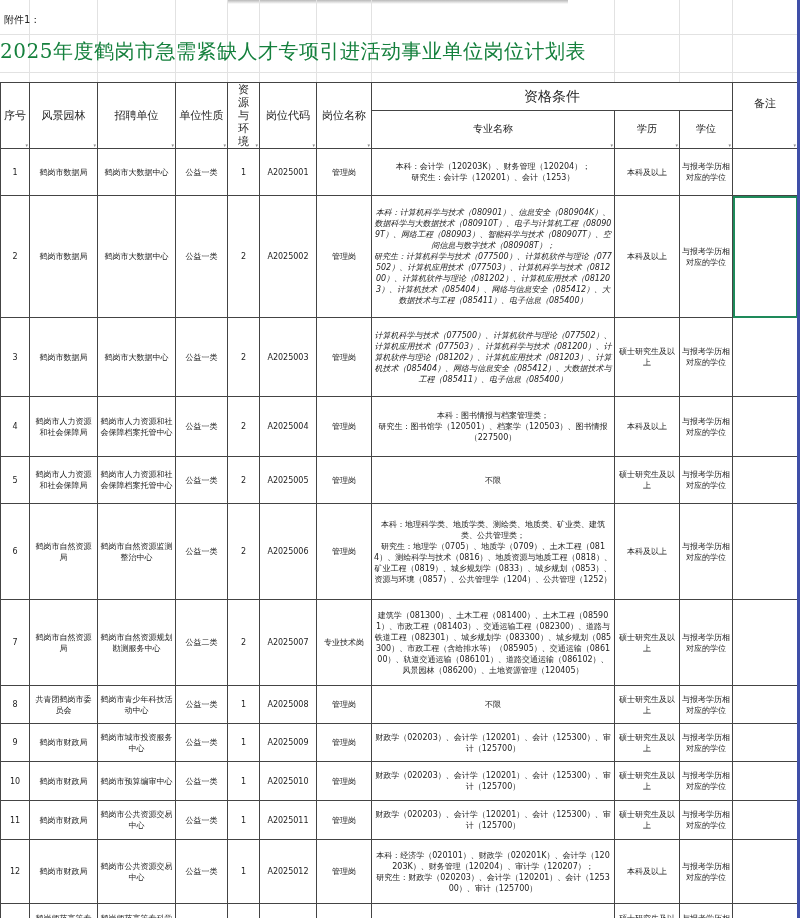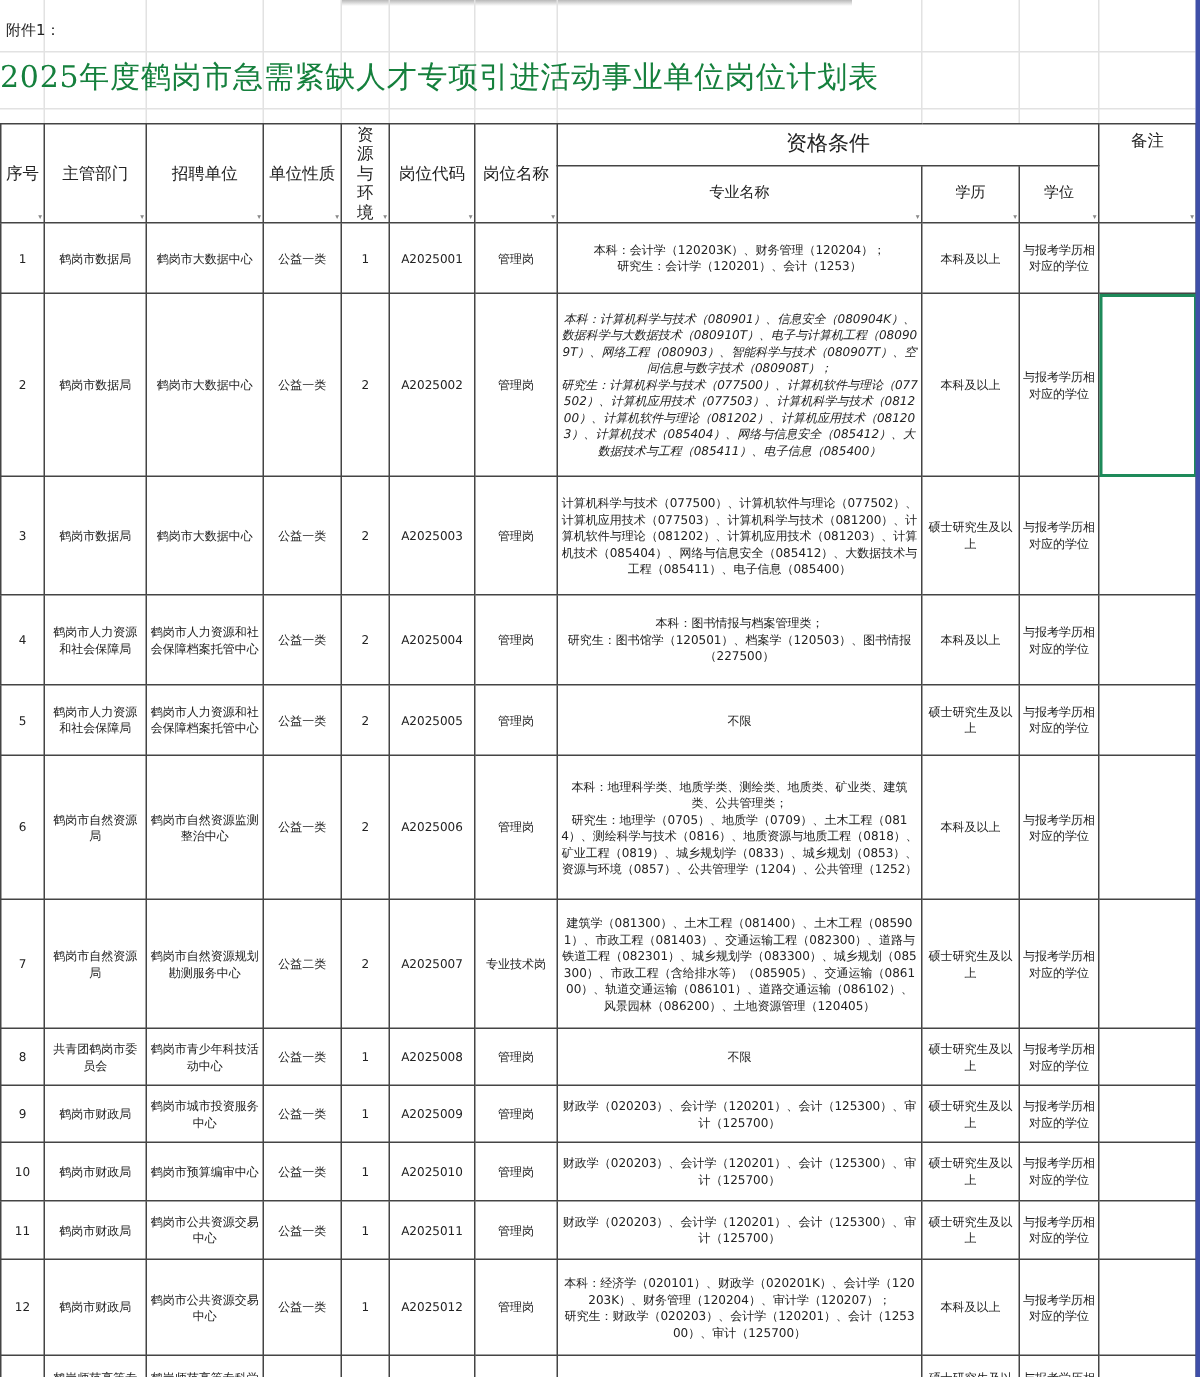--- a/index.html
+++ b/index.html
@@ -57,28 +57,28 @@
         <col style="width:57px">
         <col style="width:55px">
         <col style="width:243px">
       <col style="width:65px">
         <col style="width:53px">
         <col style="width:65px">
     </colgroup>
     <thead>
       <tr style="height:22px">
         <th rowspan="2"><span>序号</span><span class="dd">▾</span></th>
-        <th rowspan="2"><span>主管部门</span><span class="dd">▾</span></th>
+        <th rowspan="2"><span>风景园林</span><span class="dd">▾</span></th>
         <th rowspan="2"><span>招聘单位</span><span class="dd">▾</span></th>
         <th rowspan="2"><span>单位性质</span><span class="dd">▾</span></th>
         <th rowspan="2" style="padding:0 6px;line-height:13px"><span>资源与环境</span><span class="dd">▾</span></th>
         <th rowspan="2"><span>岗位代码</span><span class="dd">▾</span></th>
         <th rowspan="2"><span>岗位名称</span><span class="dd">▾</span></th>
         <th colspan="3" style="font-size:14px">资格条件</th>
-        <th rowspan="2" style="vertical-align:top;padding-top:4px"><span>备注</span><span class="dd">▾</span></th>
+        <th rowspan="2" style="vertical-align:top;padding-top:14px"><span>备注</span><span class="dd">▾</span></th>
       </tr>
       <tr style="height:30px">
         <th style="font-size:10px"><span>专业名称</span><span class="dd">▾</span></th>
         <th style="font-size:10px"><span>学历</span><span class="dd">▾</span></th>
         <th style="font-size:10px"><span>学位</span><span class="dd">▾</span></th>
       </tr>
     </thead>
     <tbody>
       <tr style="height:47px">
         <td>1</td>
@@ -109,21 +109,21 @@
         <td class="sel"></td>
       </tr>
       <tr style="height:79px">
         <td>3</td>
         <td>鹤岗市数据局</td>
         <td>鹤岗市大数据中心</td>
         <td>公益一类</td>
         <td>2</td>
         <td>A2025003</td>
         <td>管理岗</td>
-        <td class="major" style="white-space: pre-line;">计算机科学与技术（077500）、计算机软件与理论（077502）、计算机应用技术（077503）、计算机科学与技术（081200）、计算机软件与理论（081202）、计算机应用技术（081203）、计算机技术（085404）、网络与信息安全（085412）、大数据技术与工程（085411）、电子信息（085400）</td>
+        <td class="major" style="white-space: pre-line; font-style: italic;">计算机科学与技术（077500）、计算机软件与理论（077502）、计算机应用技术（077503）、计算机科学与技术（081200）、计算机软件与理论（081202）、计算机应用技术（081203）、计算机技术（085404）、网络与信息安全（085412）、大数据技术与工程（085411）、电子信息（085400）</td>
         <td>硕士研究生及以上</td>
         <td>与报考学历相对应的学位</td>
         <td></td>
       </tr>
       <tr style="height:60px">
         <td>4</td>
         <td>鹤岗市人力资源和社会保障局</td>
         <td>鹤岗市人力资源和社会保障档案托管中心</td>
         <td>公益一类</td>
         <td>2</td>

